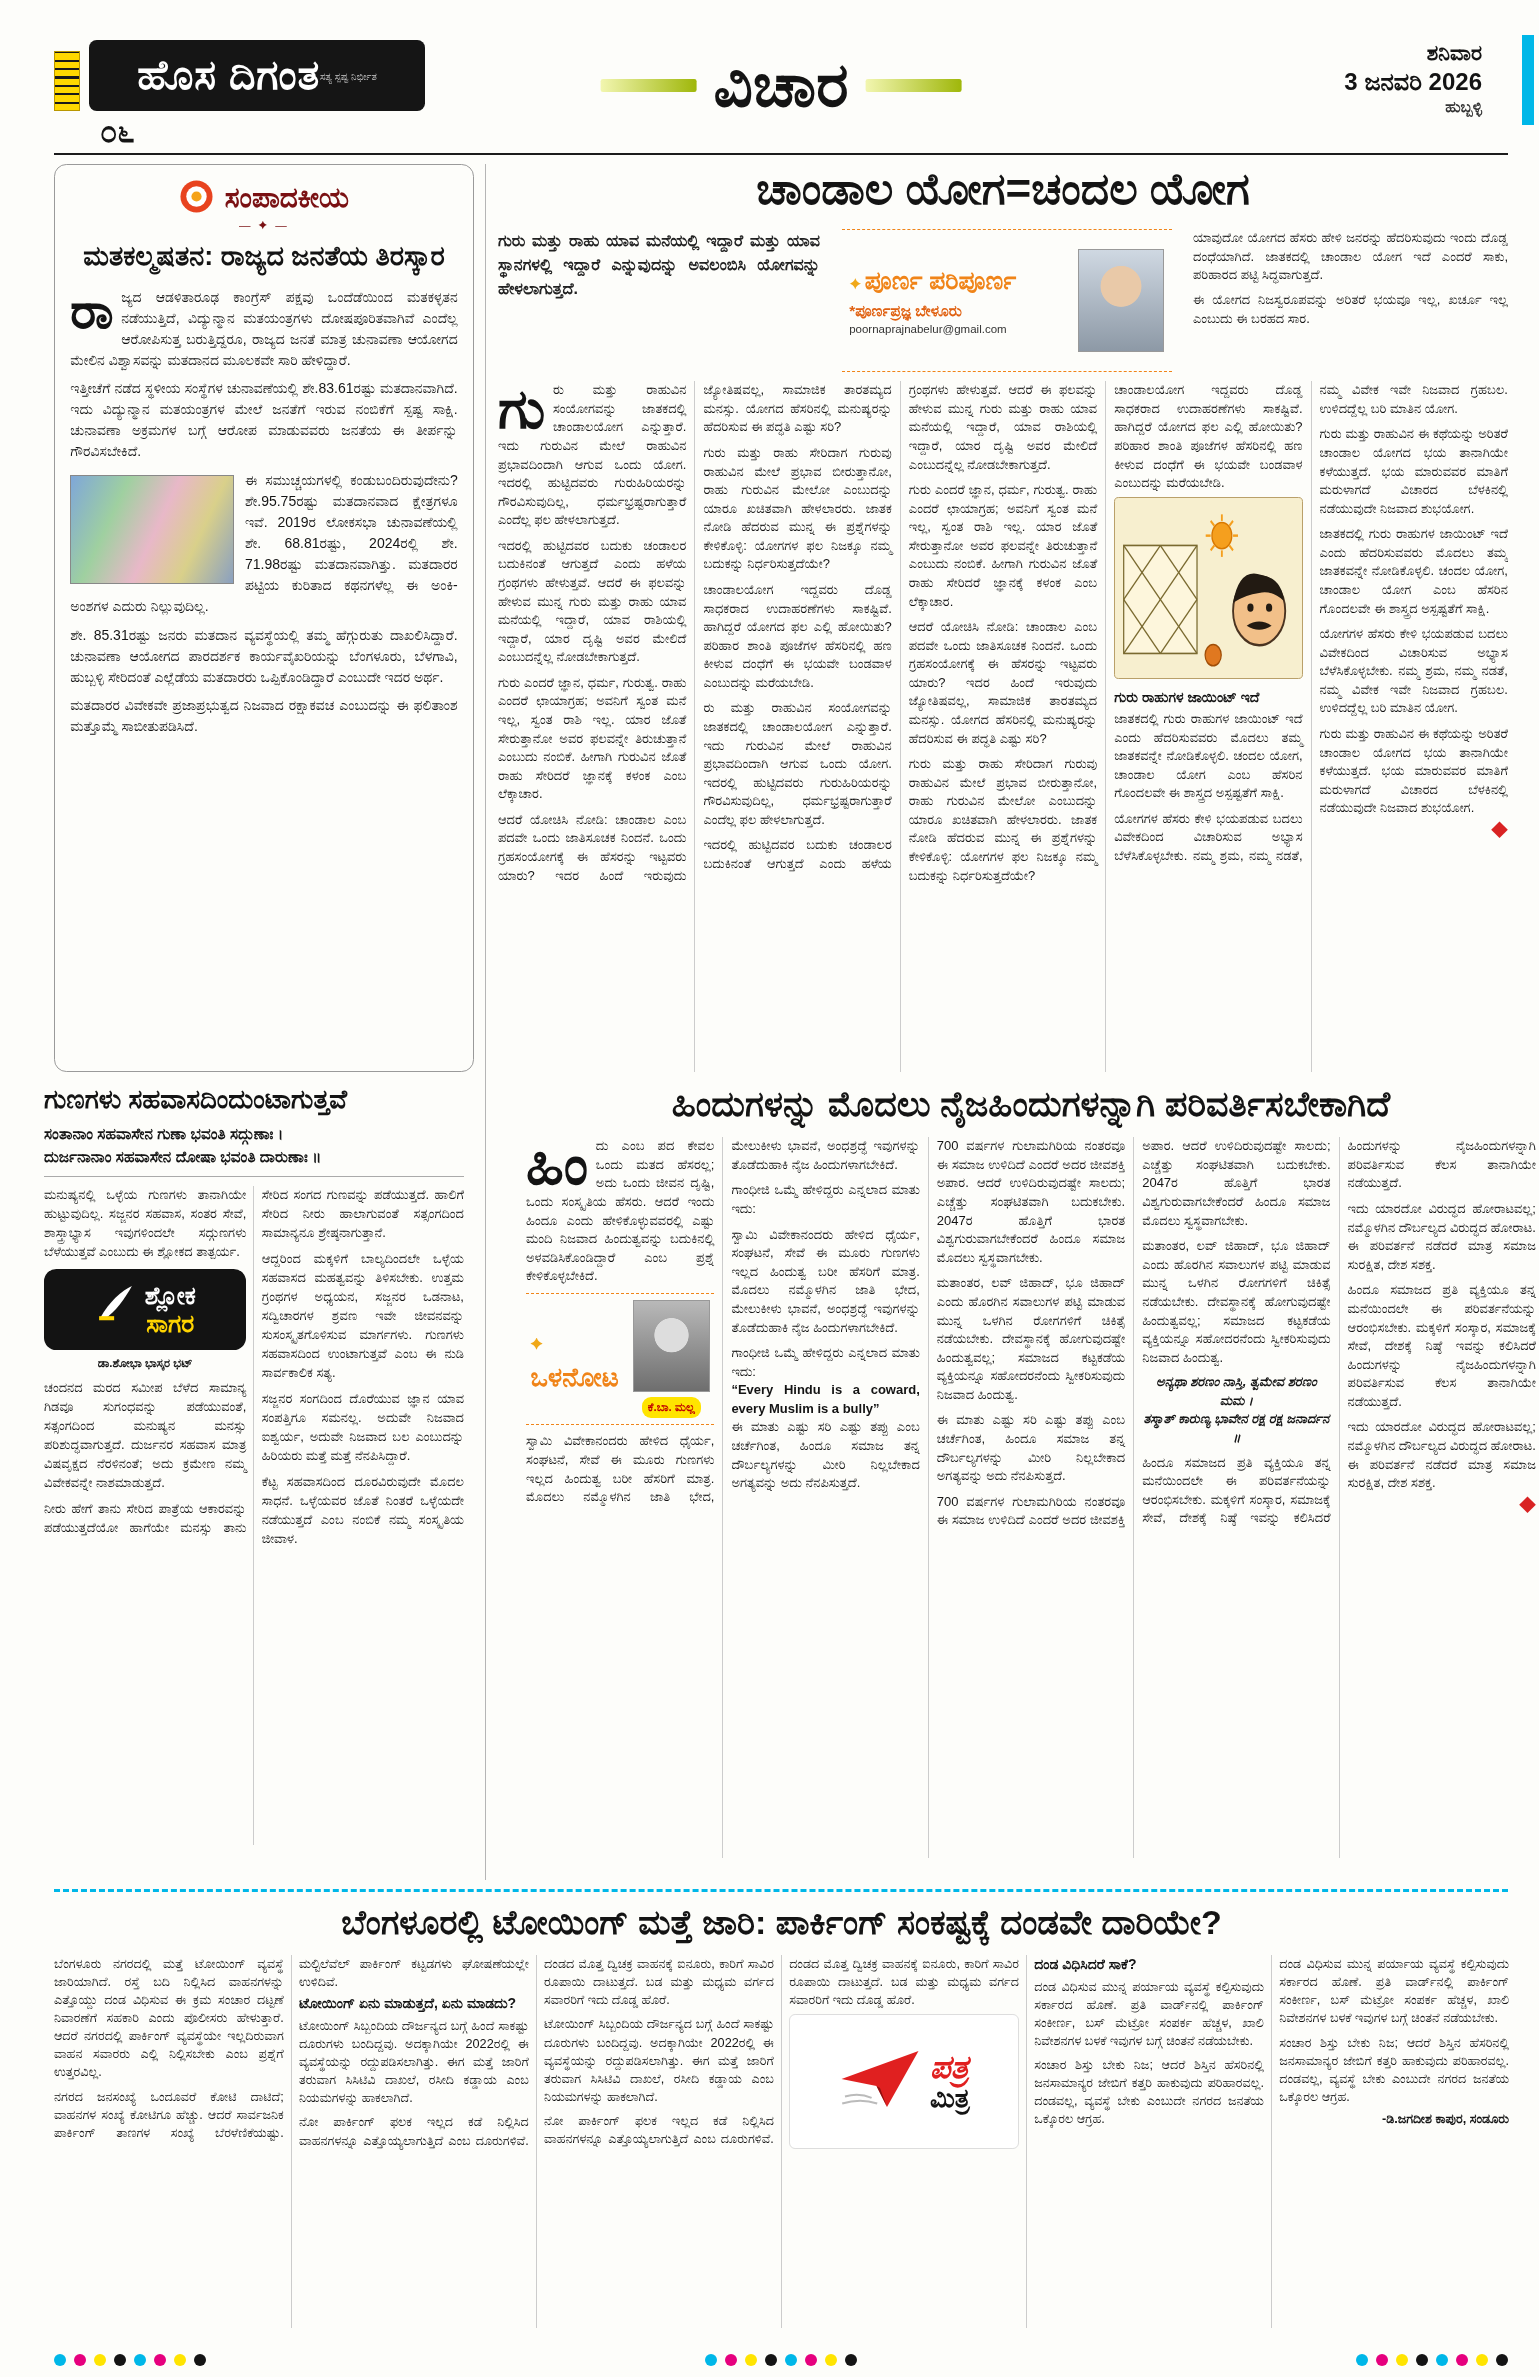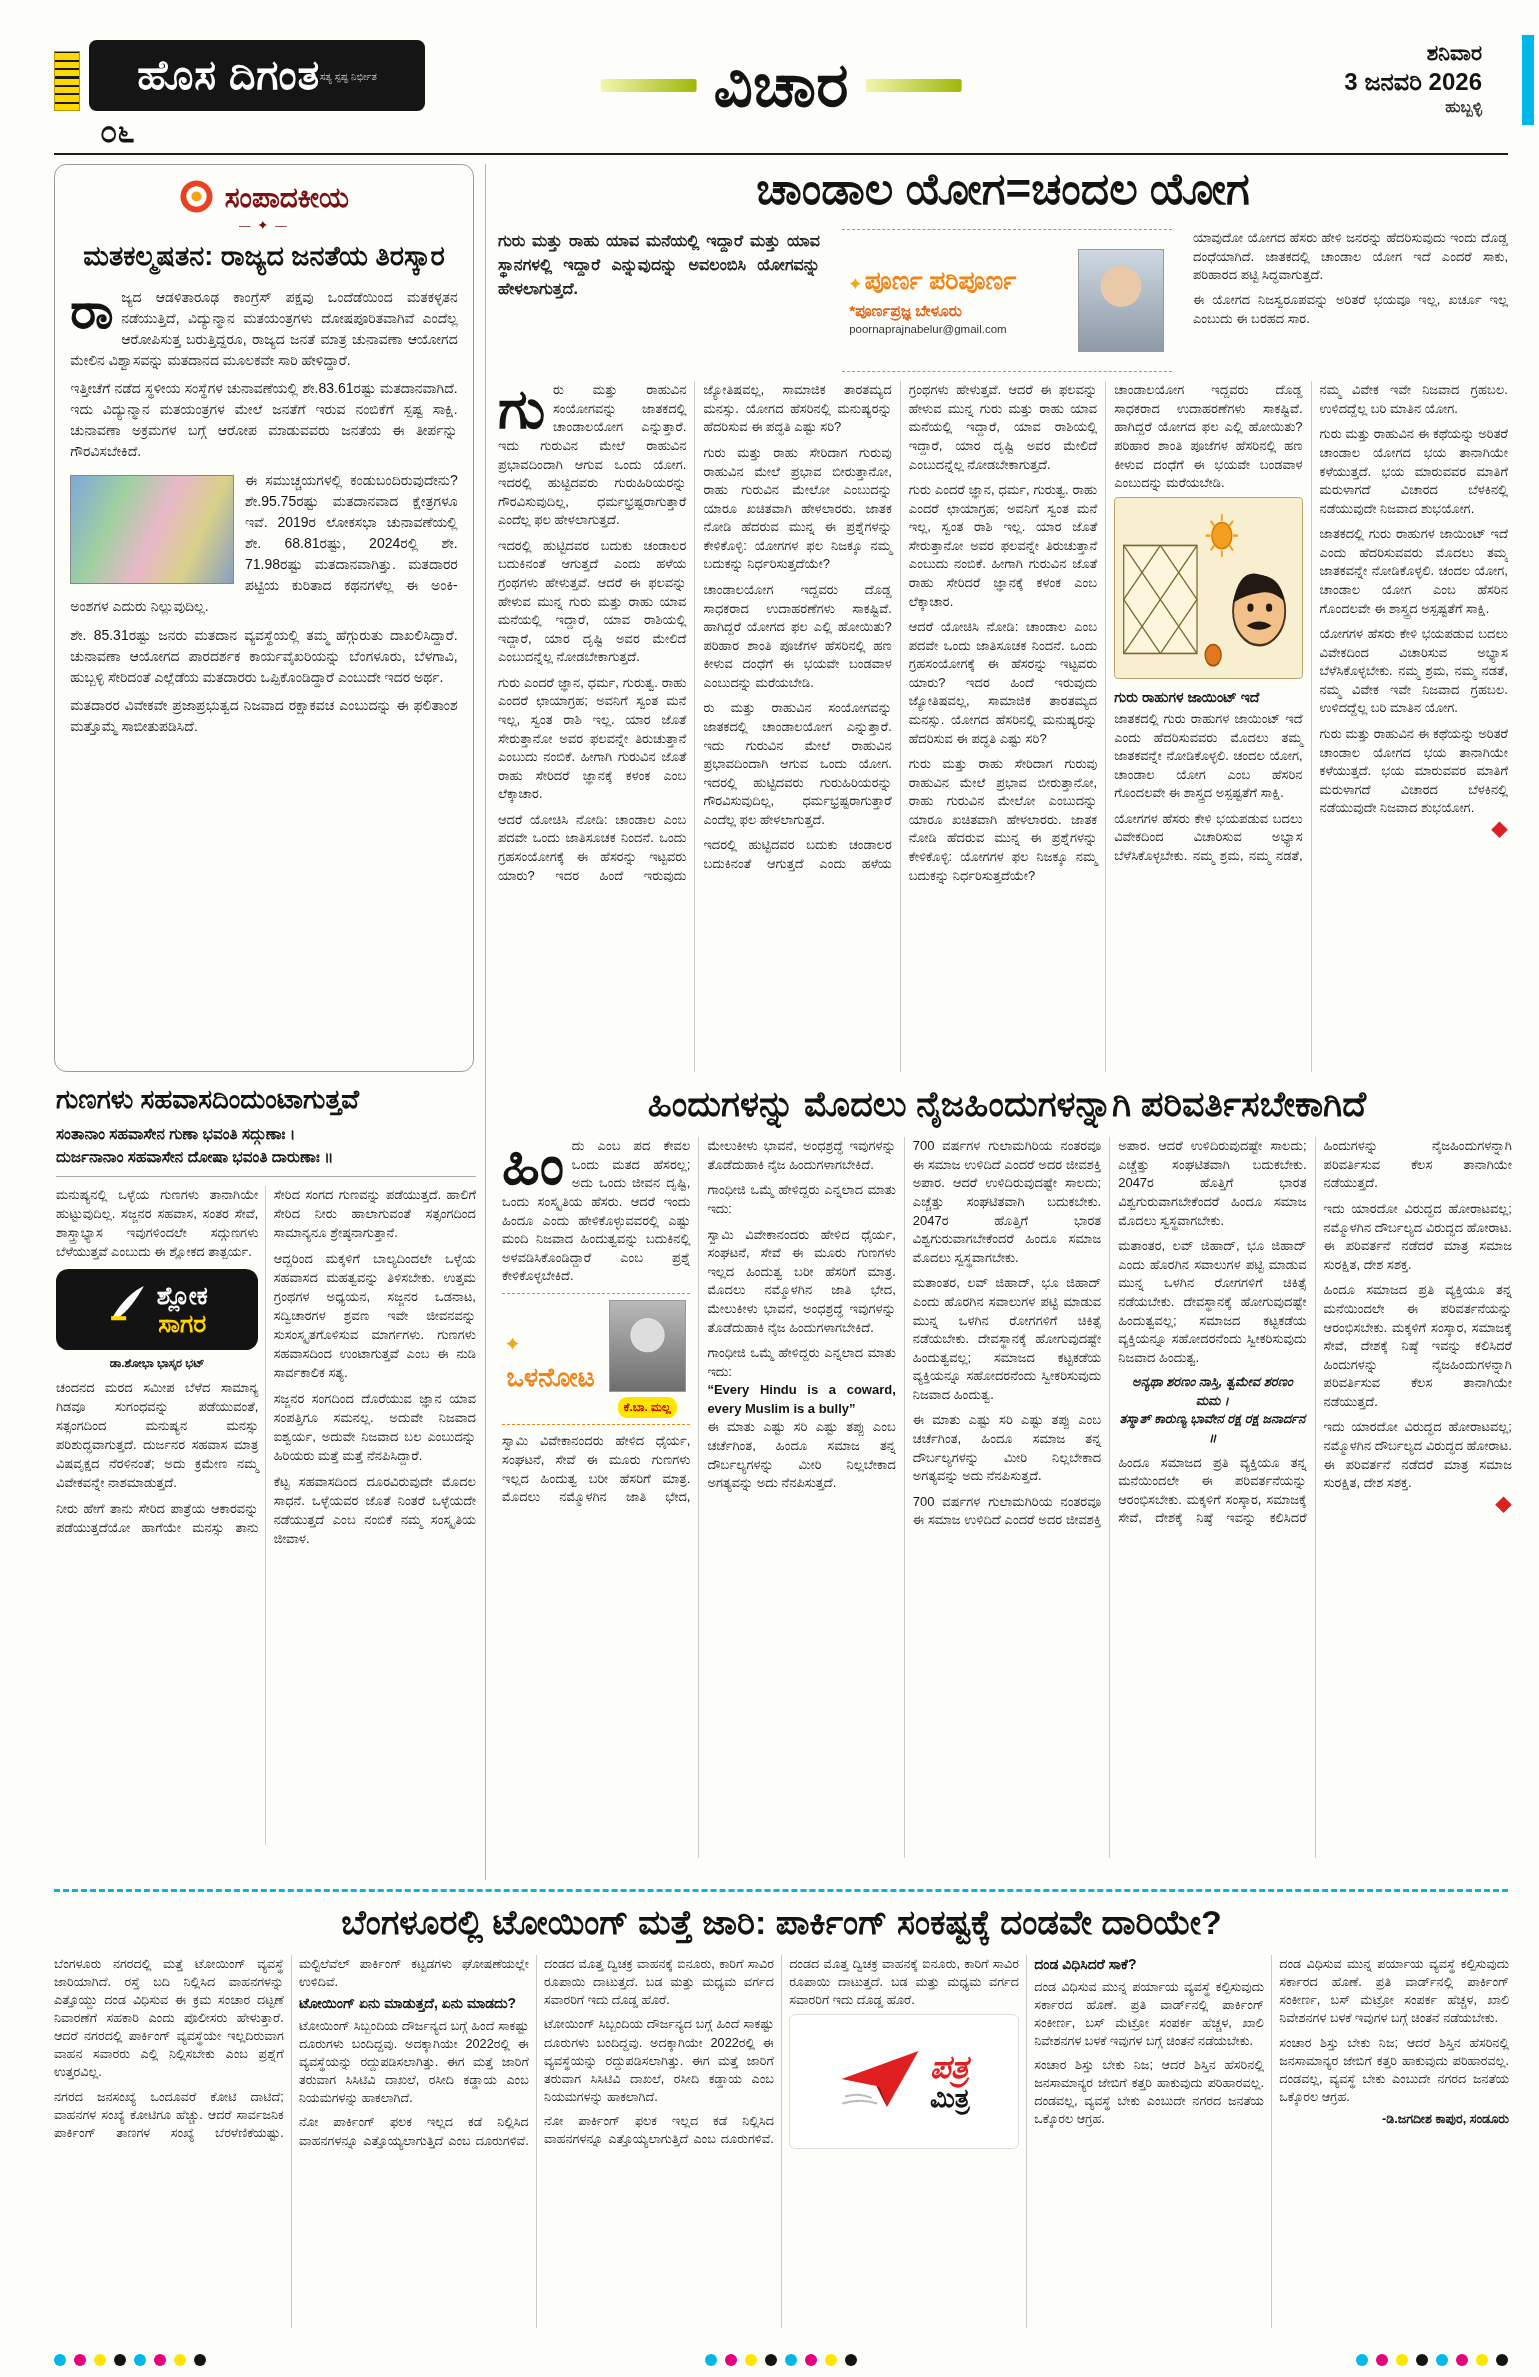--- a/index.html
+++ b/index.html
@@ -34,21 +34,21 @@
   .ed-head{display:flex;align-items:center;justify-content:center;gap:10.7px}
   .ed-label{font-size:28px;font-weight:800;color:#7a1113}
   .ed-ornament{text-align:center;color:#7a1113;font-size:11.5px;letter-spacing:2.3px;margin:1.5px 0 7.7px}
   .ed-headline{font-size:27px;font-weight:800;text-align:center;line-height:1.3;margin:3.1px 0 12.3px}
   .ed-body{font-size:14px;line-height:1.5;text-align:justify;height:730px;overflow:hidden}
   .ed-body p{margin-bottom:7.7px}
   .dropcap{float:left;font-size:49px;line-height:.85;font-weight:800;padding:4.6px 7.7px 0 0}
   .ed-photo{float:left;width:164px;height:109px;margin:4.6px 10.7px 3.1px 0;border:0.8px solid #888;
             background:linear-gradient(115deg,#7fa7d9 0%,#9fd0a0 28%,#e8b8c8 52%,#d9d08a 74%,#8aa0c0 100%)}
 
-  .guna{position:absolute;left:56px;top:1084px;width:420px;height:794px;overflow:hidden}
+  .guna{position:absolute;left:44px;top:1084px;width:420px;height:794px;overflow:hidden}
   .guna-headline{font-size:26px;font-weight:800;margin-bottom:7.7px}
   .guna-verse{font-size:15.3px;font-weight:700;line-height:1.5;white-space:pre-line;
               border-bottom:0.8px solid #aaa;padding-bottom:7.7px;margin-bottom:9.2px}
   .guna-body{column-count:2;column-gap:15.3px;column-rule:0.8px solid #ccc;font-size:13px;
              line-height:1.46;text-align:justify;height:659px;overflow:hidden}
   .guna-body p{margin-bottom:7px}
   .shloka-wrap{break-inside:avoid;margin:6.1px 0 7.7px;text-align:center}
   .shloka-logo{background:#131313;border-radius:12.3px;padding:12.3px 9.2px;display:flex;
                justify-content:center;gap:9.2px}
   .shloka-t1{font-size:24.5px;font-weight:800;color:#fff;line-height:1.15}
@@ -78,21 +78,21 @@
             line-height:1.43;text-align:justify;overflow:hidden}
   .main-body{height:692px}
   .art-body p{margin-bottom:7px}
   .dropcap-lg{float:left;font-size:55px;line-height:.85;font-weight:800;padding:4.6px 7.7px 0 0}
   .illus{break-inside:avoid;width:100%;height:182px;background:#f7efcf;border:0.8px solid #b9a06a;
          border-radius:4.6px;margin:4.6px 0 7.7px}
   .sub-head{font-weight:800;font-size:14px;margin:3px 0}
   .end-mark{color:#d92323;font-size:17px;text-align:right}
 
   
-  .second-art{position:absolute;left:502px;top:1084px;width:1010px;height:794px;overflow:hidden}
+  .second-art{position:absolute;left:526px;top:1084px;width:1010px;height:794px;overflow:hidden}
   .second-headline{font-size:35px;font-weight:800;text-align:center;margin-bottom:12.3px}
   .second-body{height:721px}
   .card2{break-inside:avoid;border-top:1.5px dashed #f08418;border-bottom:1.5px dashed #f08418;
          padding:6.1px 4.6px;display:flex;gap:7.7px;align-items:center;margin:3.1px 0 7.7px}
   .col-name2{font-size:26px;font-weight:700;color:#f08418;flex:1;}
   .headshot2{width:77px;height:92px;border:0.8px solid #999;
              background:radial-gradient(circle at 50% 38%,#ddd 0 25%,rgba(0,0,0,0) 26%),
                         linear-gradient(#b9b9b9,#6e6e6e)}
   .name-pill{display:inline-block;background:#ffe400;color:#c00000;font-weight:800;font-size:11.5px;
              border-radius:9px;padding:2.3px 6.1px;margin-top:4.6px}

